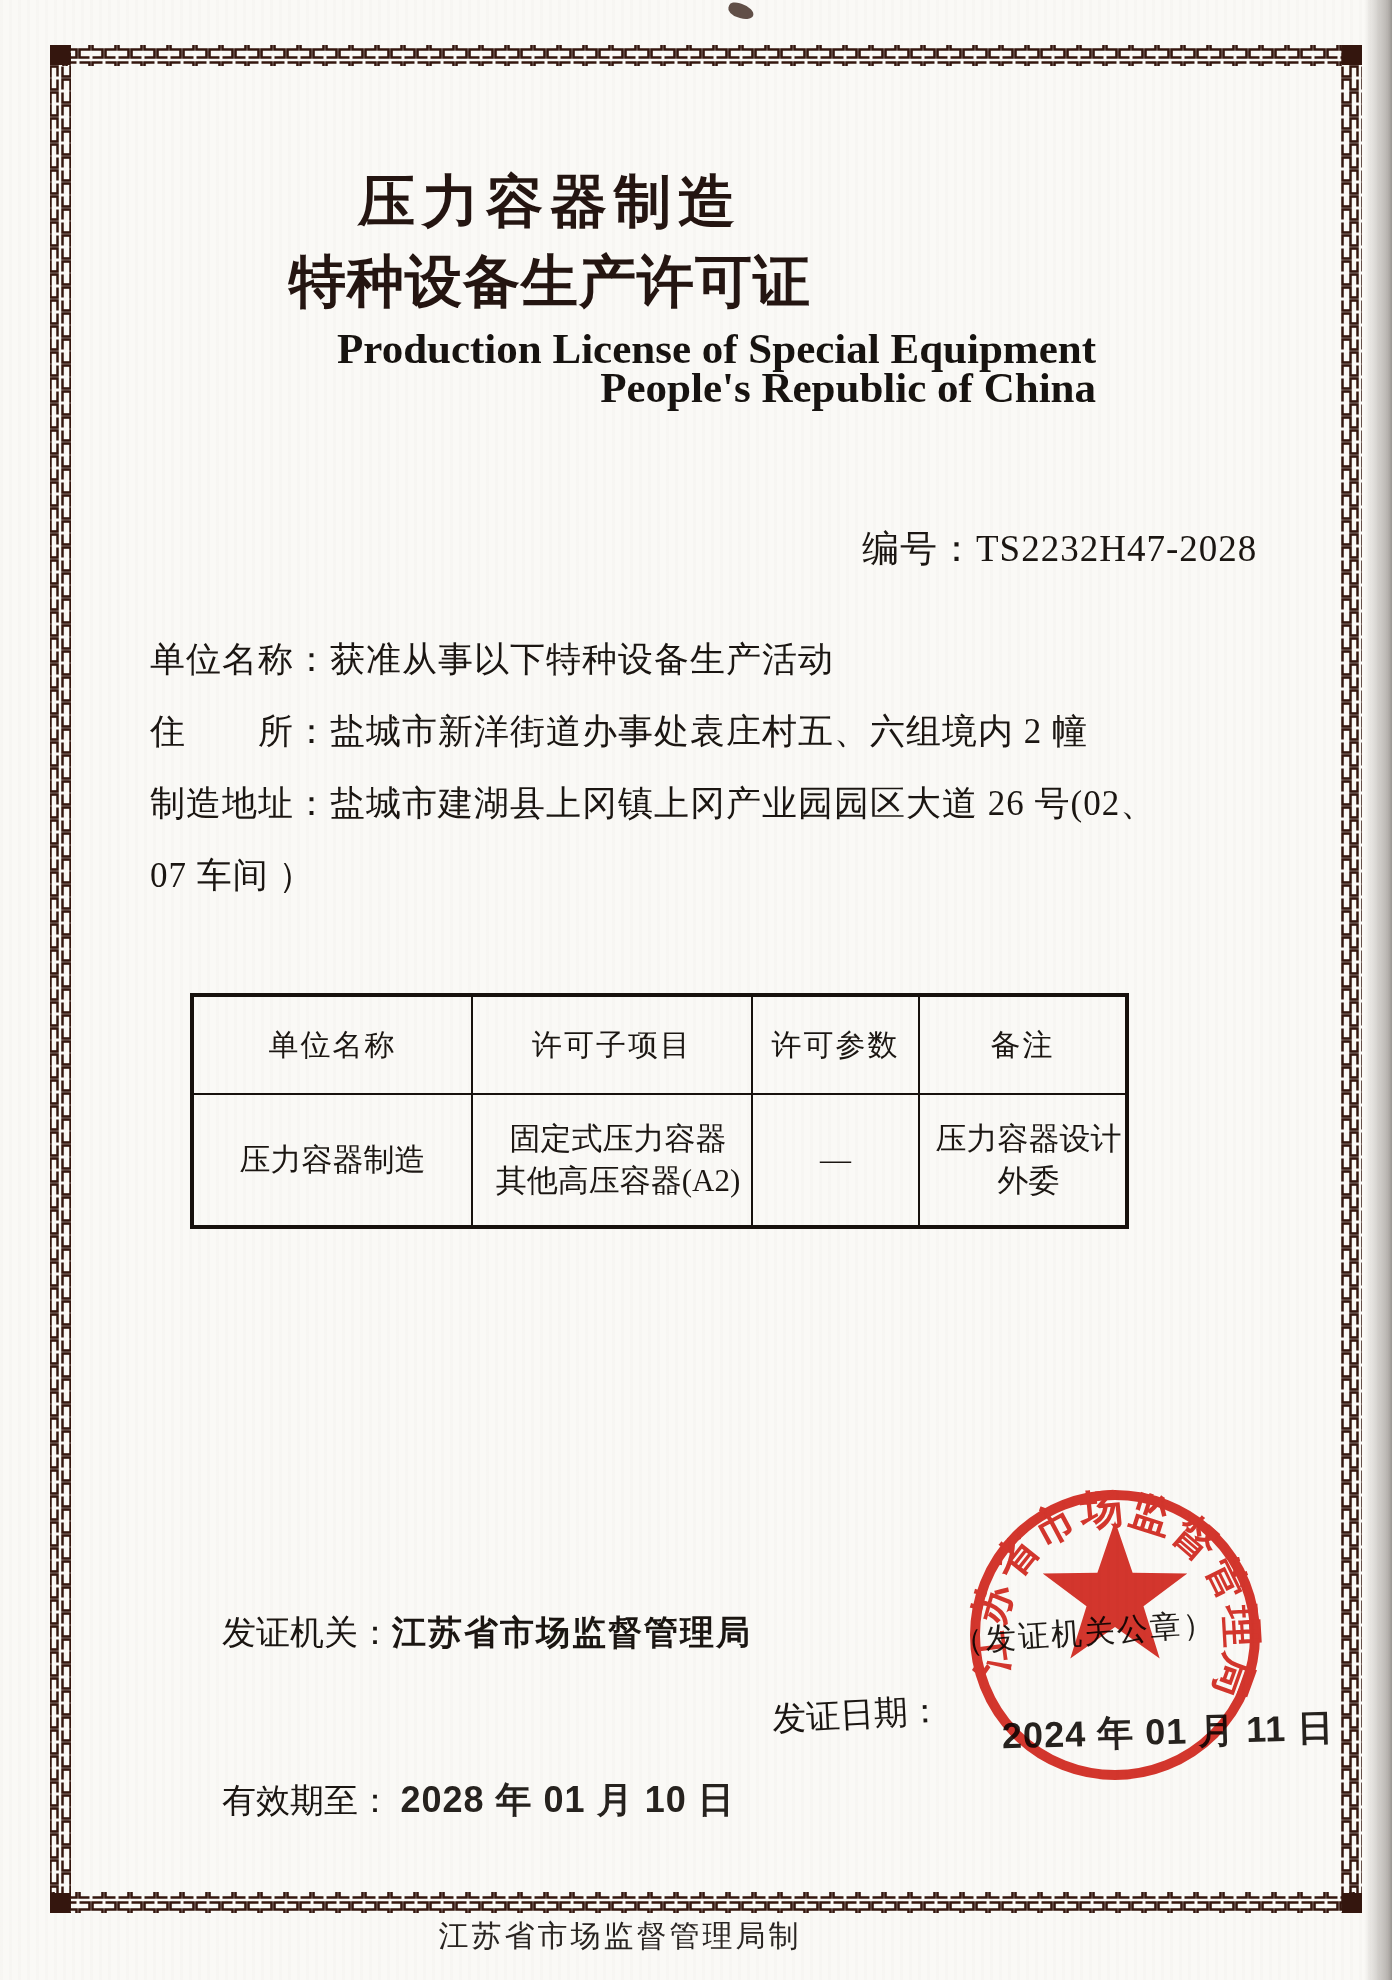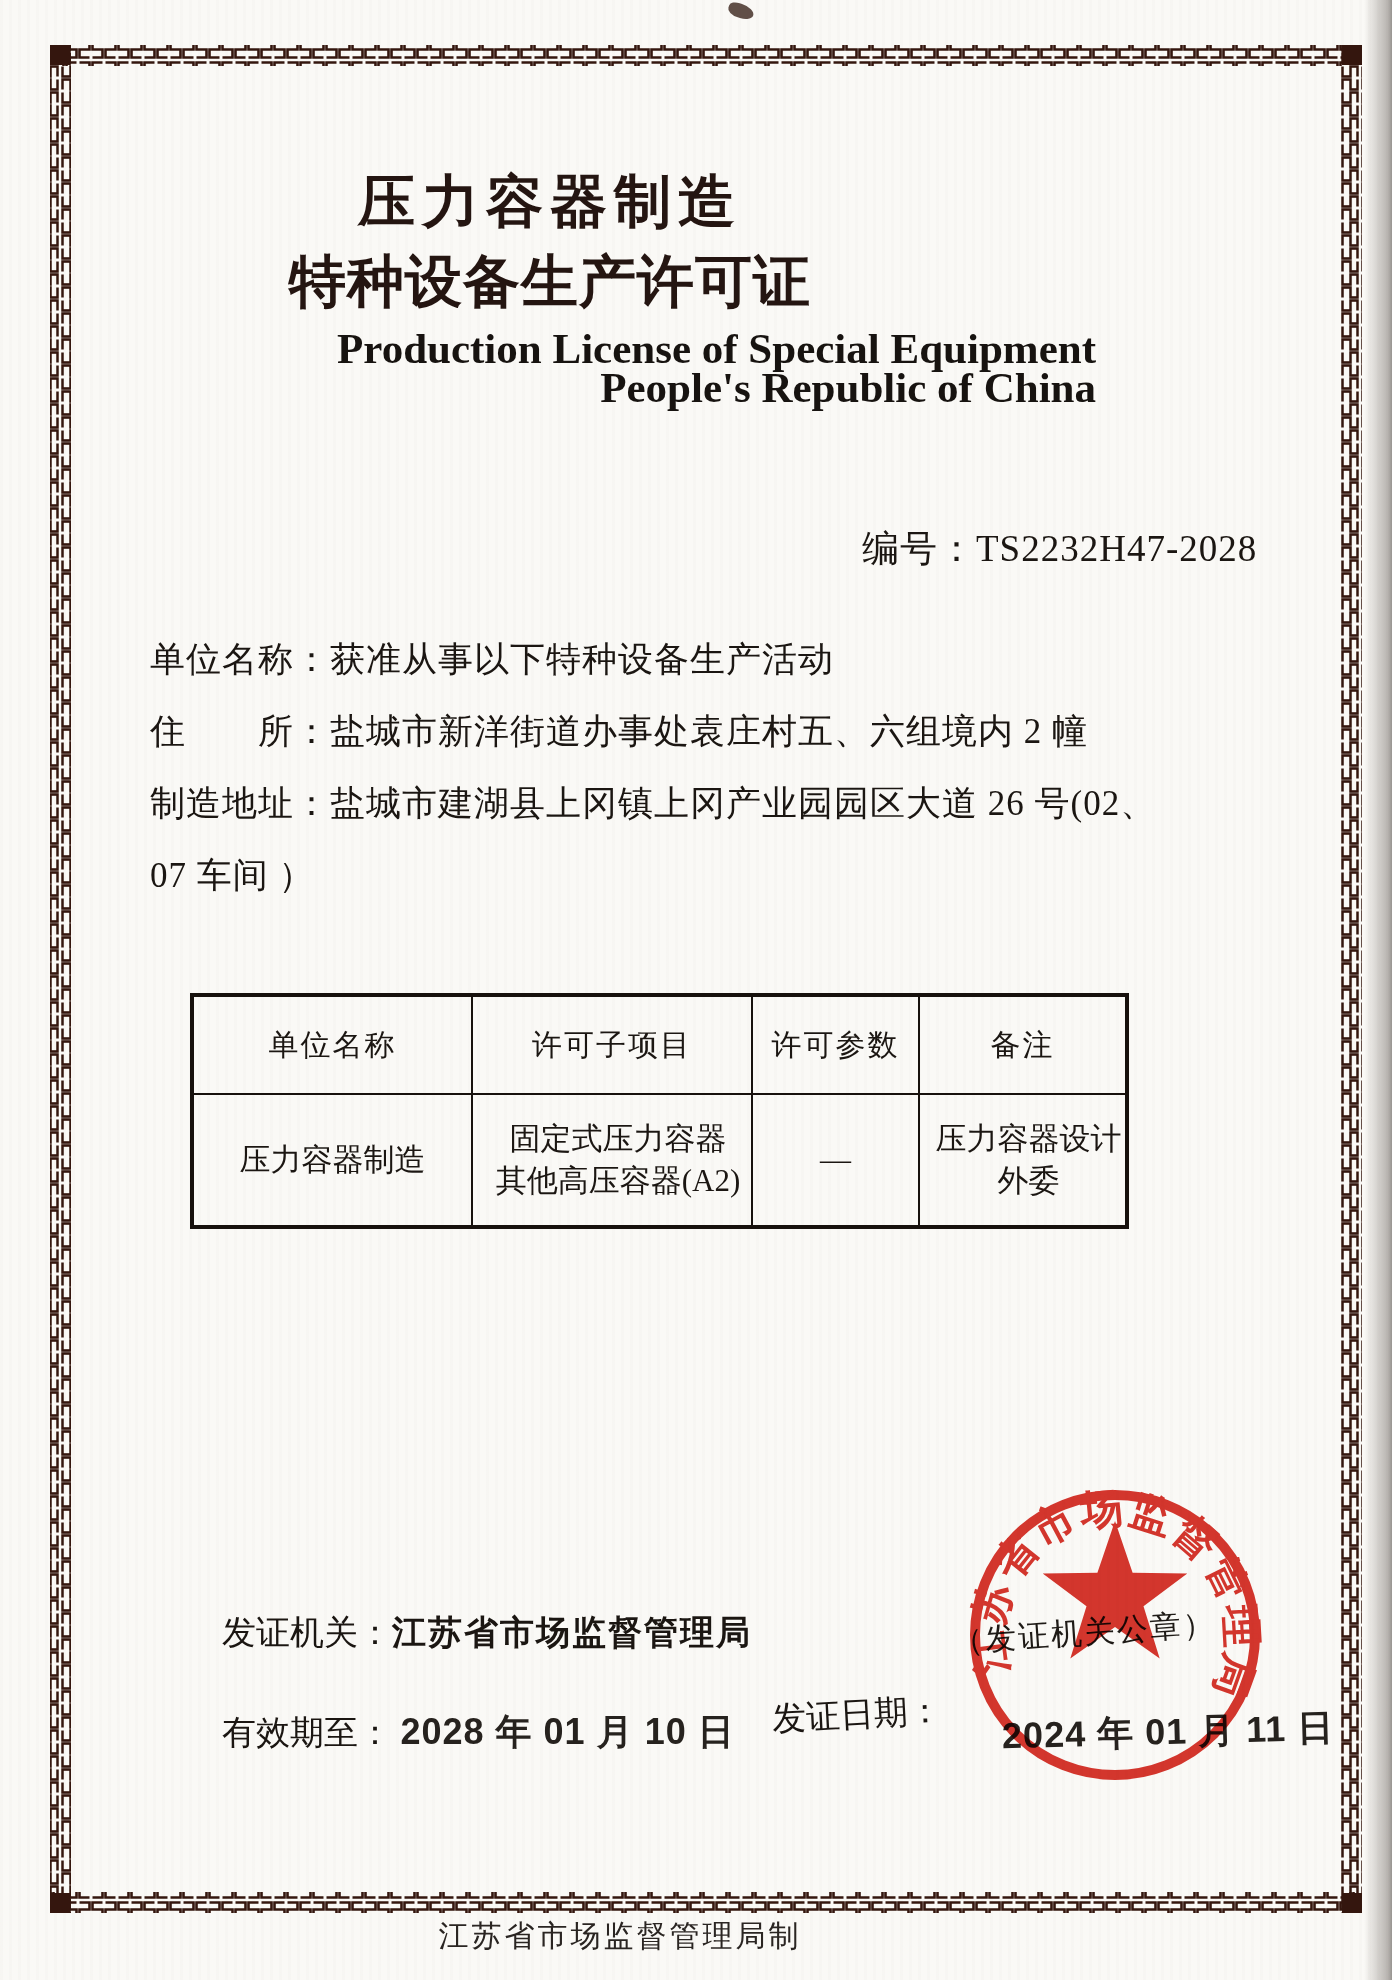--- a/index.html
+++ b/index.html
@@ -24,21 +24,21 @@
   .approval { left:248px; top:926px; font-size:35px; letter-spacing:1px; }
   table.lic { position:absolute; left:190px; top:993px; border-collapse:collapse; table-layout:fixed; border:4px solid #17110d; }
   table.lic th, table.lic td { border:2.5px solid #17110d; text-align:center; vertical-align:middle; font-weight:normal; padding:0; }
   table.lic th { height:96px; font-size:30px; letter-spacing:2px; }
   table.lic td { height:130px; font-size:31px; }
   .c1 { width:277px; } .c2 { width:278px; } .c3 { width:165px; } .c4 { width:205px; }
   .twoline { line-height:1.35;padding-left:12px; }
   .dash-cell { font-size:40px; }
   .authority { left:222px; top:1610px; font-size:34px; }
   .authority .val { font-weight:bold; letter-spacing:2px; }
-  .valid { left:222px; top:1708px; font-size:34px;text-align:right; }
+  .valid { left:222px; top:1776px; font-size:34px;text-align:right; }
   .date-sans { font-family:"Liberation Sans","DejaVu Sans",sans-serif; font-weight:bold; font-size:36px; letter-spacing:1px; color:#26221e; }
   .issue-label { left:772px; top:1692px; font-size:34px; transform:rotate(-3deg); }
   .issue-date { left:1002px; top:1708px; transform:rotate(-1.5deg); }
   .seal-note { left:952px; top:1612px; font-size:31px; letter-spacing:2px; transform:rotate(-4deg); color:#1e1a16; z-index:2; }
   .seal { left:950px; top:1470px; z-index:5; mix-blend-mode:multiply; opacity:0.93; }
   .under-seal { z-index:1; }
   .bottom-caption { left:0; top:1916px; width:1240px; text-align:center; font-size:30px; letter-spacing:3px; color:#2a2522; }
   .edge-shadow { left:1364px; top:0; width:28px; height:1980px;
     background:linear-gradient(90deg, rgba(0,0,0,0) 0%, rgba(105,98,92,0.45) 85%, rgba(70,64,60,0.55) 100%); }
   .artifact { left:728px; top:4px; width:26px; height:14px; border-radius:40% 60% 50% 50%;

